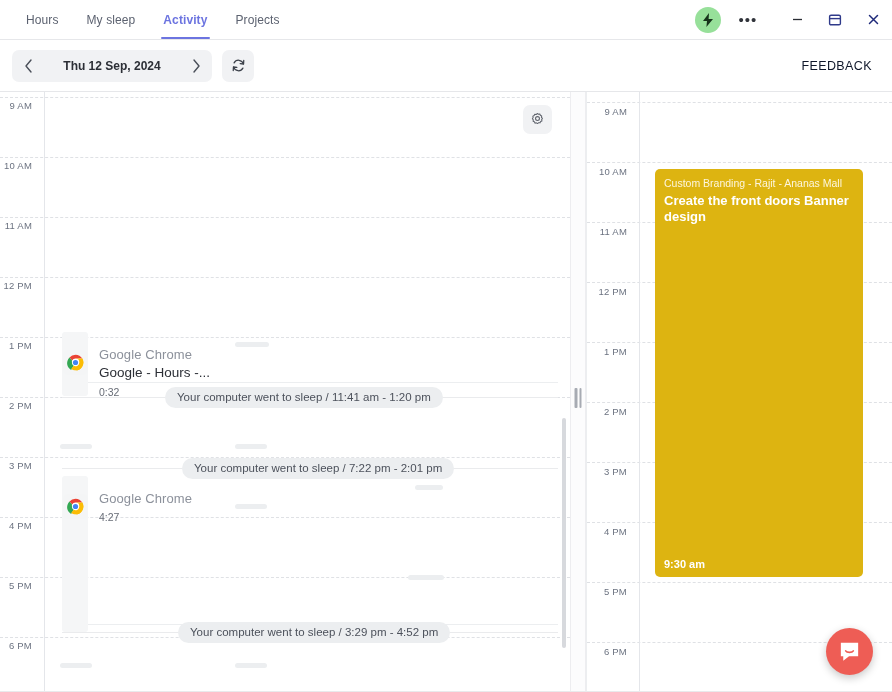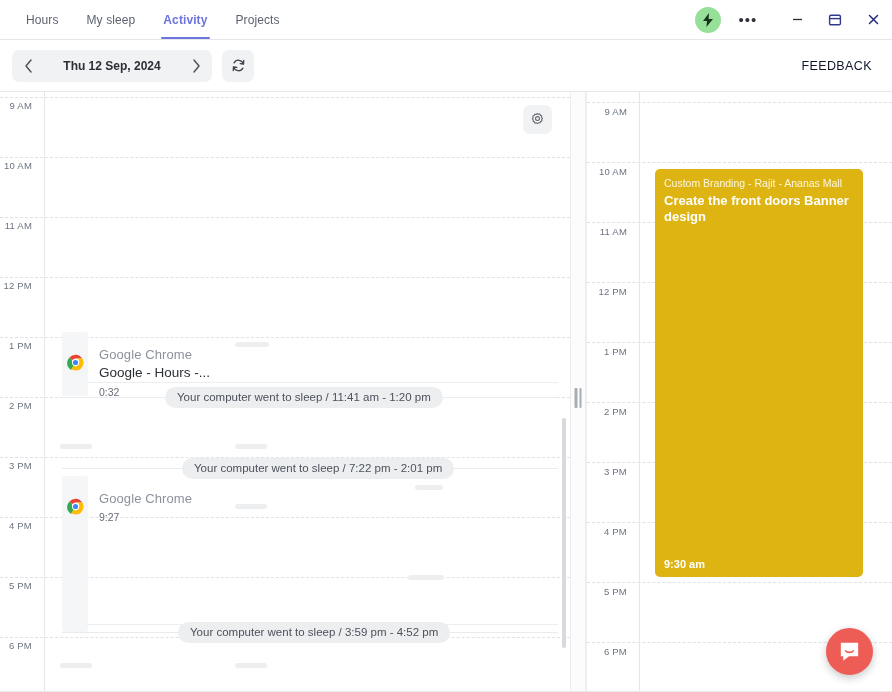--- a/index.html
+++ b/index.html
@@ -385,28 +385,28 @@
               <path d="M24 2a22 22 0 0 1 19.1 11H24a11 11 0 0 0-9.6 5.6L6.9 10.2A22 22 0 0 1 24 2z" fill="#ea4335"></path>
               <path d="M6.9 10.2l7.5 8.4A11 11 0 0 0 14 24a11 11 0 0 0 5 9.2L11.5 45A22 22 0 0 1 6.9 10.2z" fill="#34a853"></path>
               <path d="M43.1 13A22 22 0 0 1 24 46c-4.6 0-8.9-1.4-12.5-3.8l0 0L19 33.2A11 11 0 0 0 35 24a11 11 0 0 0-1.4-5.4z" fill="#fbbc05"></path>
               <path d="M24 13h19.1A22 22 0 0 1 24 46l7.6-13.1A11 11 0 0 0 24 13z" fill="#fbbc05"></path>
               <circle cx="24" cy="24" r="9.3" fill="#fff"></circle>
               <circle cx="24" cy="24" r="7.3" fill="#4285f4"></circle>
             </svg>
           </div>
           <div class="evt-text" style="left: 99px; top: 399px;">
             <div class="evt-app">Google Chrome</div>
-            <div class="evt-dur">9:27</div>
+            <div class="evt-dur">4:27</div>
           </div>
           <div class="sleep" style="left: 62px; width: 496px; top: 305px;"></div>
           <div class="sleep-pill" style="left: 165px; top: 295px;">Your computer went to sleep / 11:41 am - 1:20 pm</div>
           <div class="sleep" style="left: 62px; width: 496px; top: 376px;"></div>
           <div class="sleep-pill" style="left: 182px; top: 366px;">Your computer went to sleep / 7:22 pm - 2:01 pm</div>
           <div class="sleep" style="left: 62px; width: 496px; top: 540px;"></div>
-          <div class="sleep-pill" style="left: 178px; top: 530px;">Your computer went to sleep / 3:59 pm - 4:52 pm</div>
+          <div class="sleep-pill" style="left: 178px; top: 530px;">Your computer went to sleep / 3:29 pm - 4:52 pm</div>
         </div>
 
       <div class="gear">
         <svg width="15" height="15" viewBox="0 0 16 16">
           <path d="M8 1.3 L9.3 2.1 L10.8 1.8 L11.4 3.2 L12.8 3.9 L12.6 5.4 L13.6 6.6 L12.8 7.9 L13.1 9.4 L11.7 10 L11 11.4 L9.5 11.2 L8.3 12.2 L7 11.4 L5.5 11.7 L4.9 10.3 L3.5 9.6 L3.7 8.1 L2.7 6.9 L3.5 5.6 L3.2 4.1 L4.6 3.5 L5.3 2.1 L6.8 2.3 Z" fill="none" stroke="#60646d" stroke-width="1.15" stroke-linejoin="round" transform="translate(-0.1,0.4) scale(0.98)"></path>
           <circle cx="8" cy="7" r="2.1" fill="none" stroke="#60646d" stroke-width="1.15"></circle>
         </svg>
       </div>
 
       <div class="lscroll" style="top:326px; height:230px;"></div>

